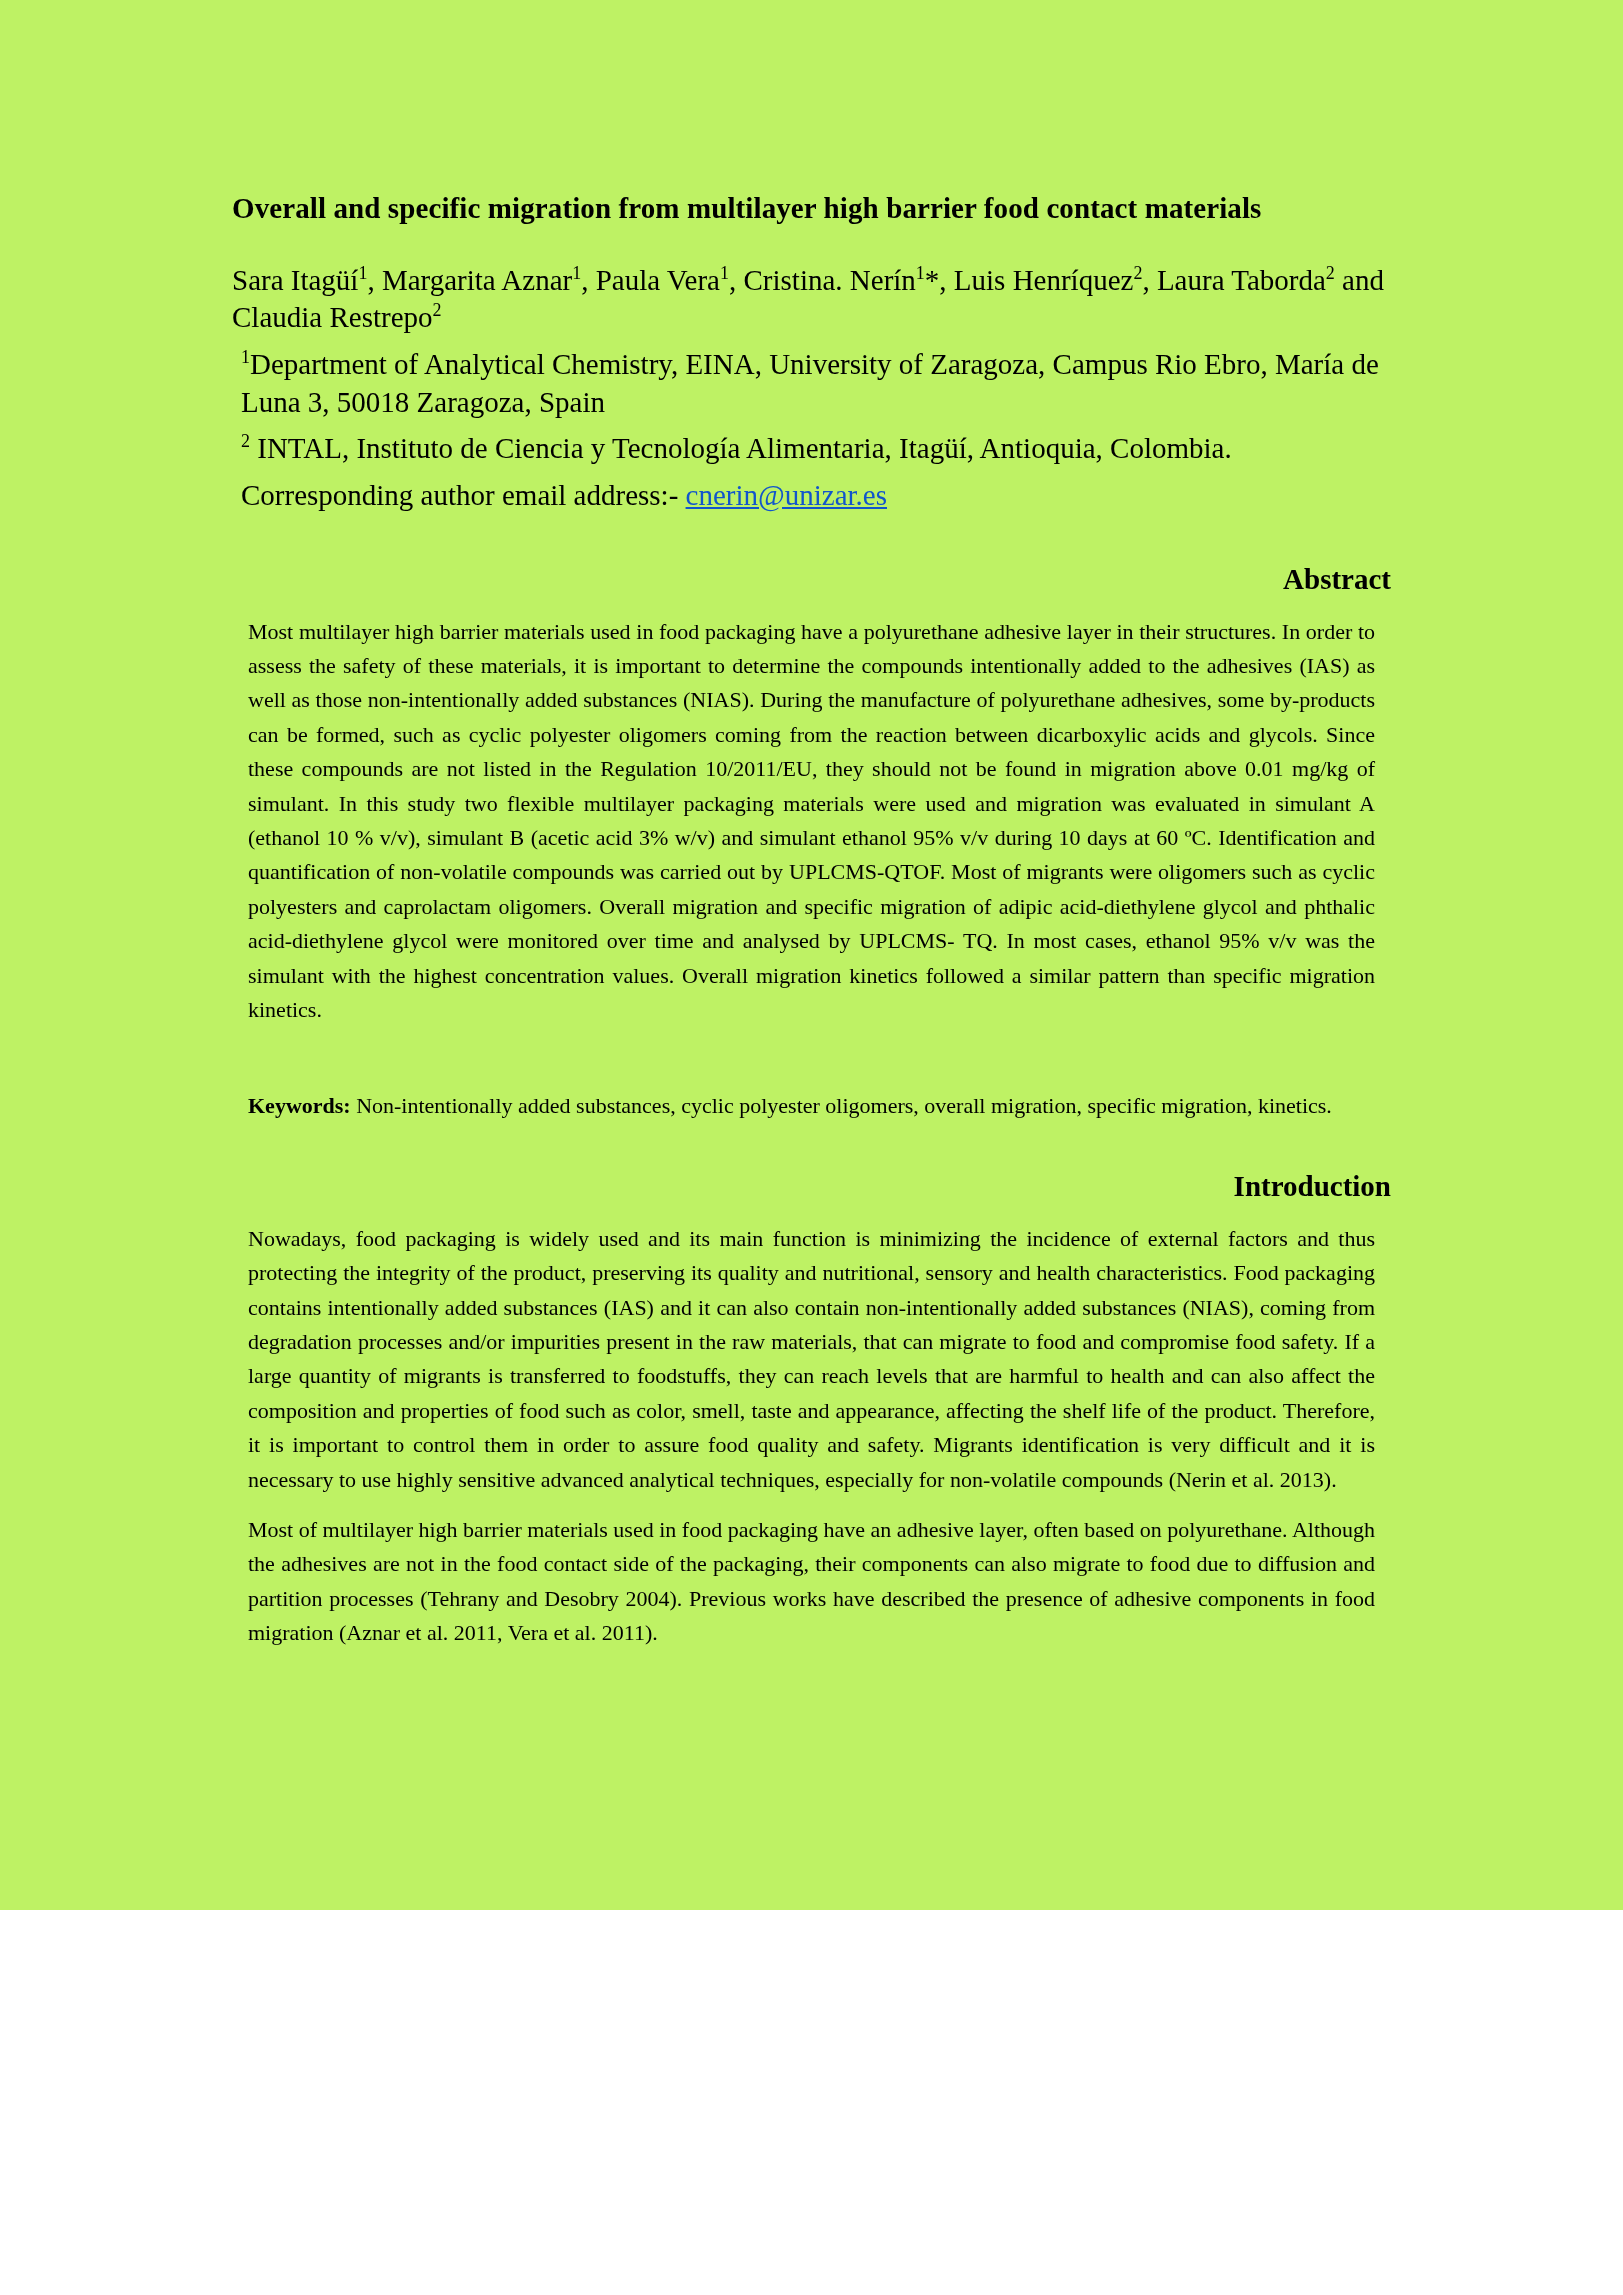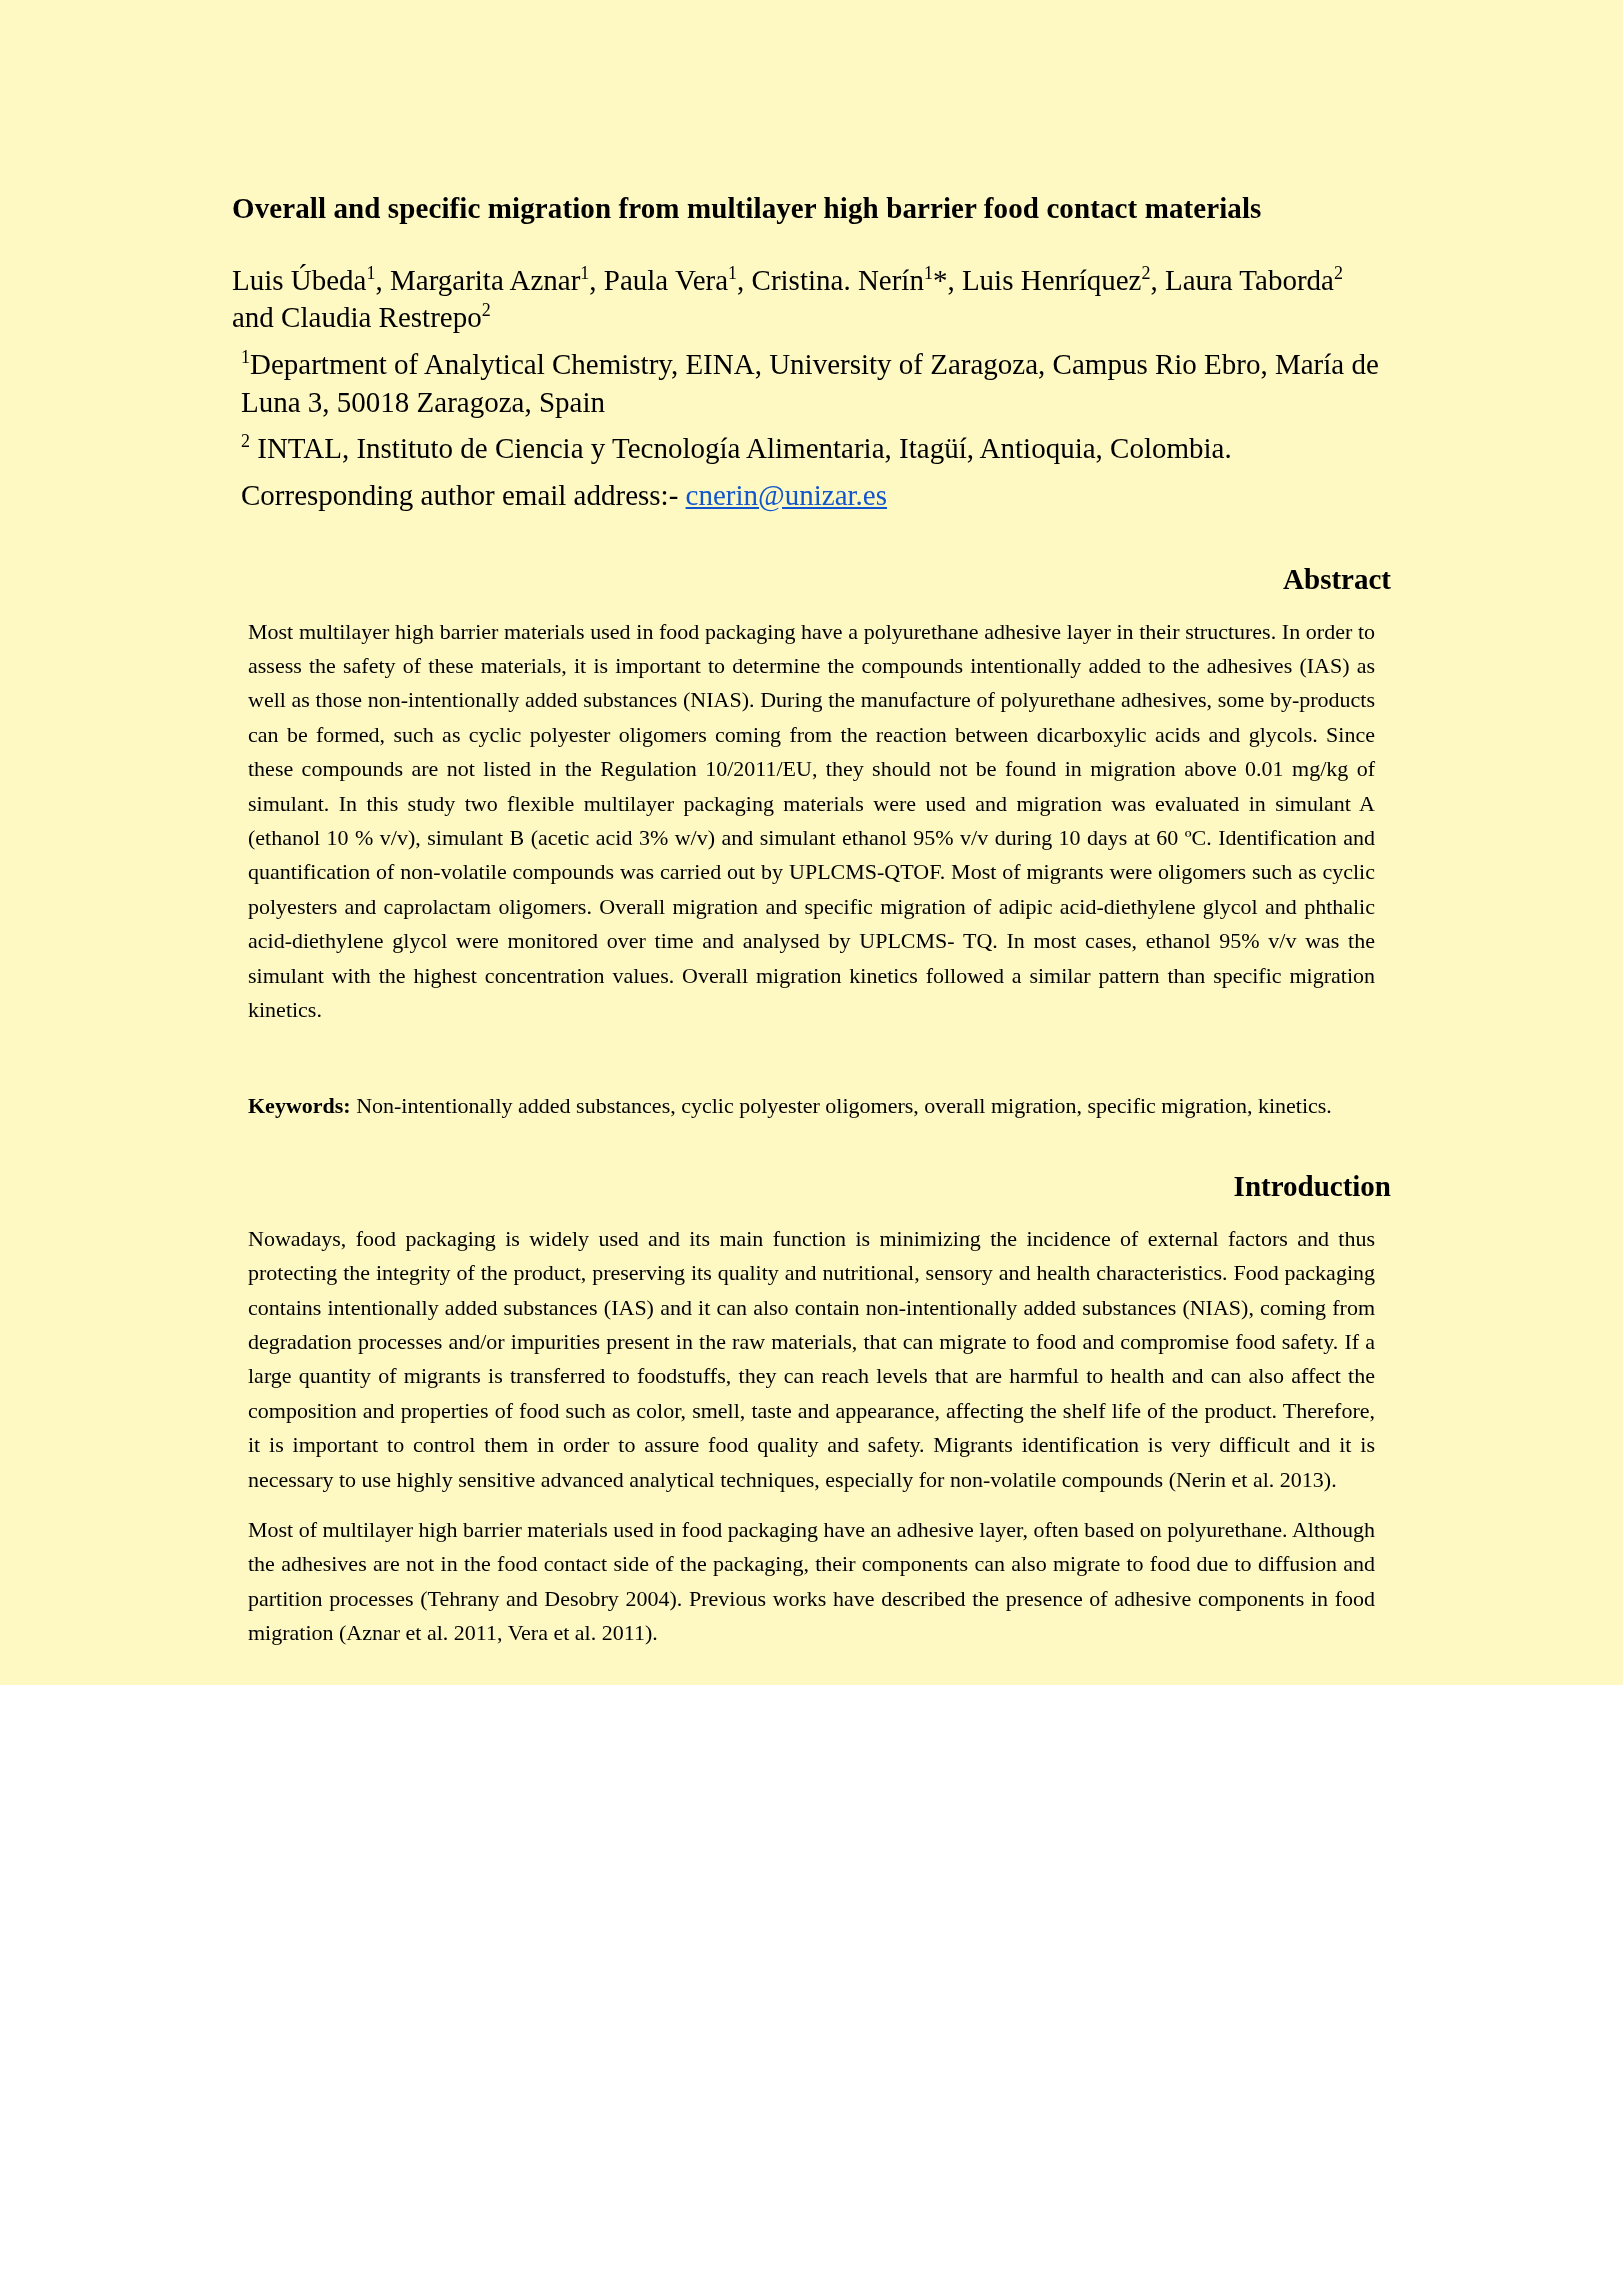--- a/index.html
+++ b/index.html
@@ -10,22 +10,22 @@
   body {
     width: 1623px;
     height: 2295px;
     font-family: "Liberation Serif", "DejaVu Serif", serif;
     color: #000000;
     -webkit-font-smoothing: antialiased;
   }
   .page {
     position: relative;
     width: 1623px;
-    height: 1685px;
-    background: #fef9c3;
+    height: 1910px;
+    background: #bef264;
     box-sizing: border-box;
     padding: 190px 232px 0 232px;
   }
   .content {
     width: 1159px;
   }
 
   
   .title {
     font-size: 29px;
@@ -84,21 +84,21 @@
 </head>
 <body>
 
 <div class="page">
   <div class="content">
 
     <h1 class="title">
       <span class="line">Overall and specific migration from multilayer high barrier food contact materials</span>
     </h1>
 
-    <p class="authors"><span>Luis Úbeda</span><sup>1</sup><span>, Margarita Aznar</span><sup>1</sup><span>, Paula Vera</span><sup>1</sup><span>, Cristina. Nerín</span><sup>1</sup><span>*, Luis Henríquez</span><sup>2</sup><span>, Laura Taborda</span><sup>2</sup><span> and Claudia Restrepo</span><sup>2</sup></p>
+    <p class="authors"><span>Sara Itagüí</span><sup>1</sup><span>, Margarita Aznar</span><sup>1</sup><span>, Paula Vera</span><sup>1</sup><span>, Cristina. Nerín</span><sup>1</sup><span>*, Luis Henríquez</span><sup>2</sup><span>, Laura Taborda</span><sup>2</sup><span> and Claudia Restrepo</span><sup>2</sup></p>
 
     <p class="aff-line"><sup>1</sup><span>Department of Analytical Chemistry, EINA, University of Zaragoza, Campus Rio Ebro, María de Luna 3, 50018 Zaragoza, Spain</span></p>
 
     <p class="aff-line"><sup>2</sup><span> INTAL, Instituto de Ciencia y Tecnología Alimentaria, Itagüí, Antioquia, Colombia.</span></p>
 
     <p class="aff-line"><span>Corresponding author email address:- </span><a class="email-link" href="#">cnerin@unizar.es</a></p>
 
     <div class="spacer-lg"></div>
 
     <h2 class="heading">Abstract</h2>

